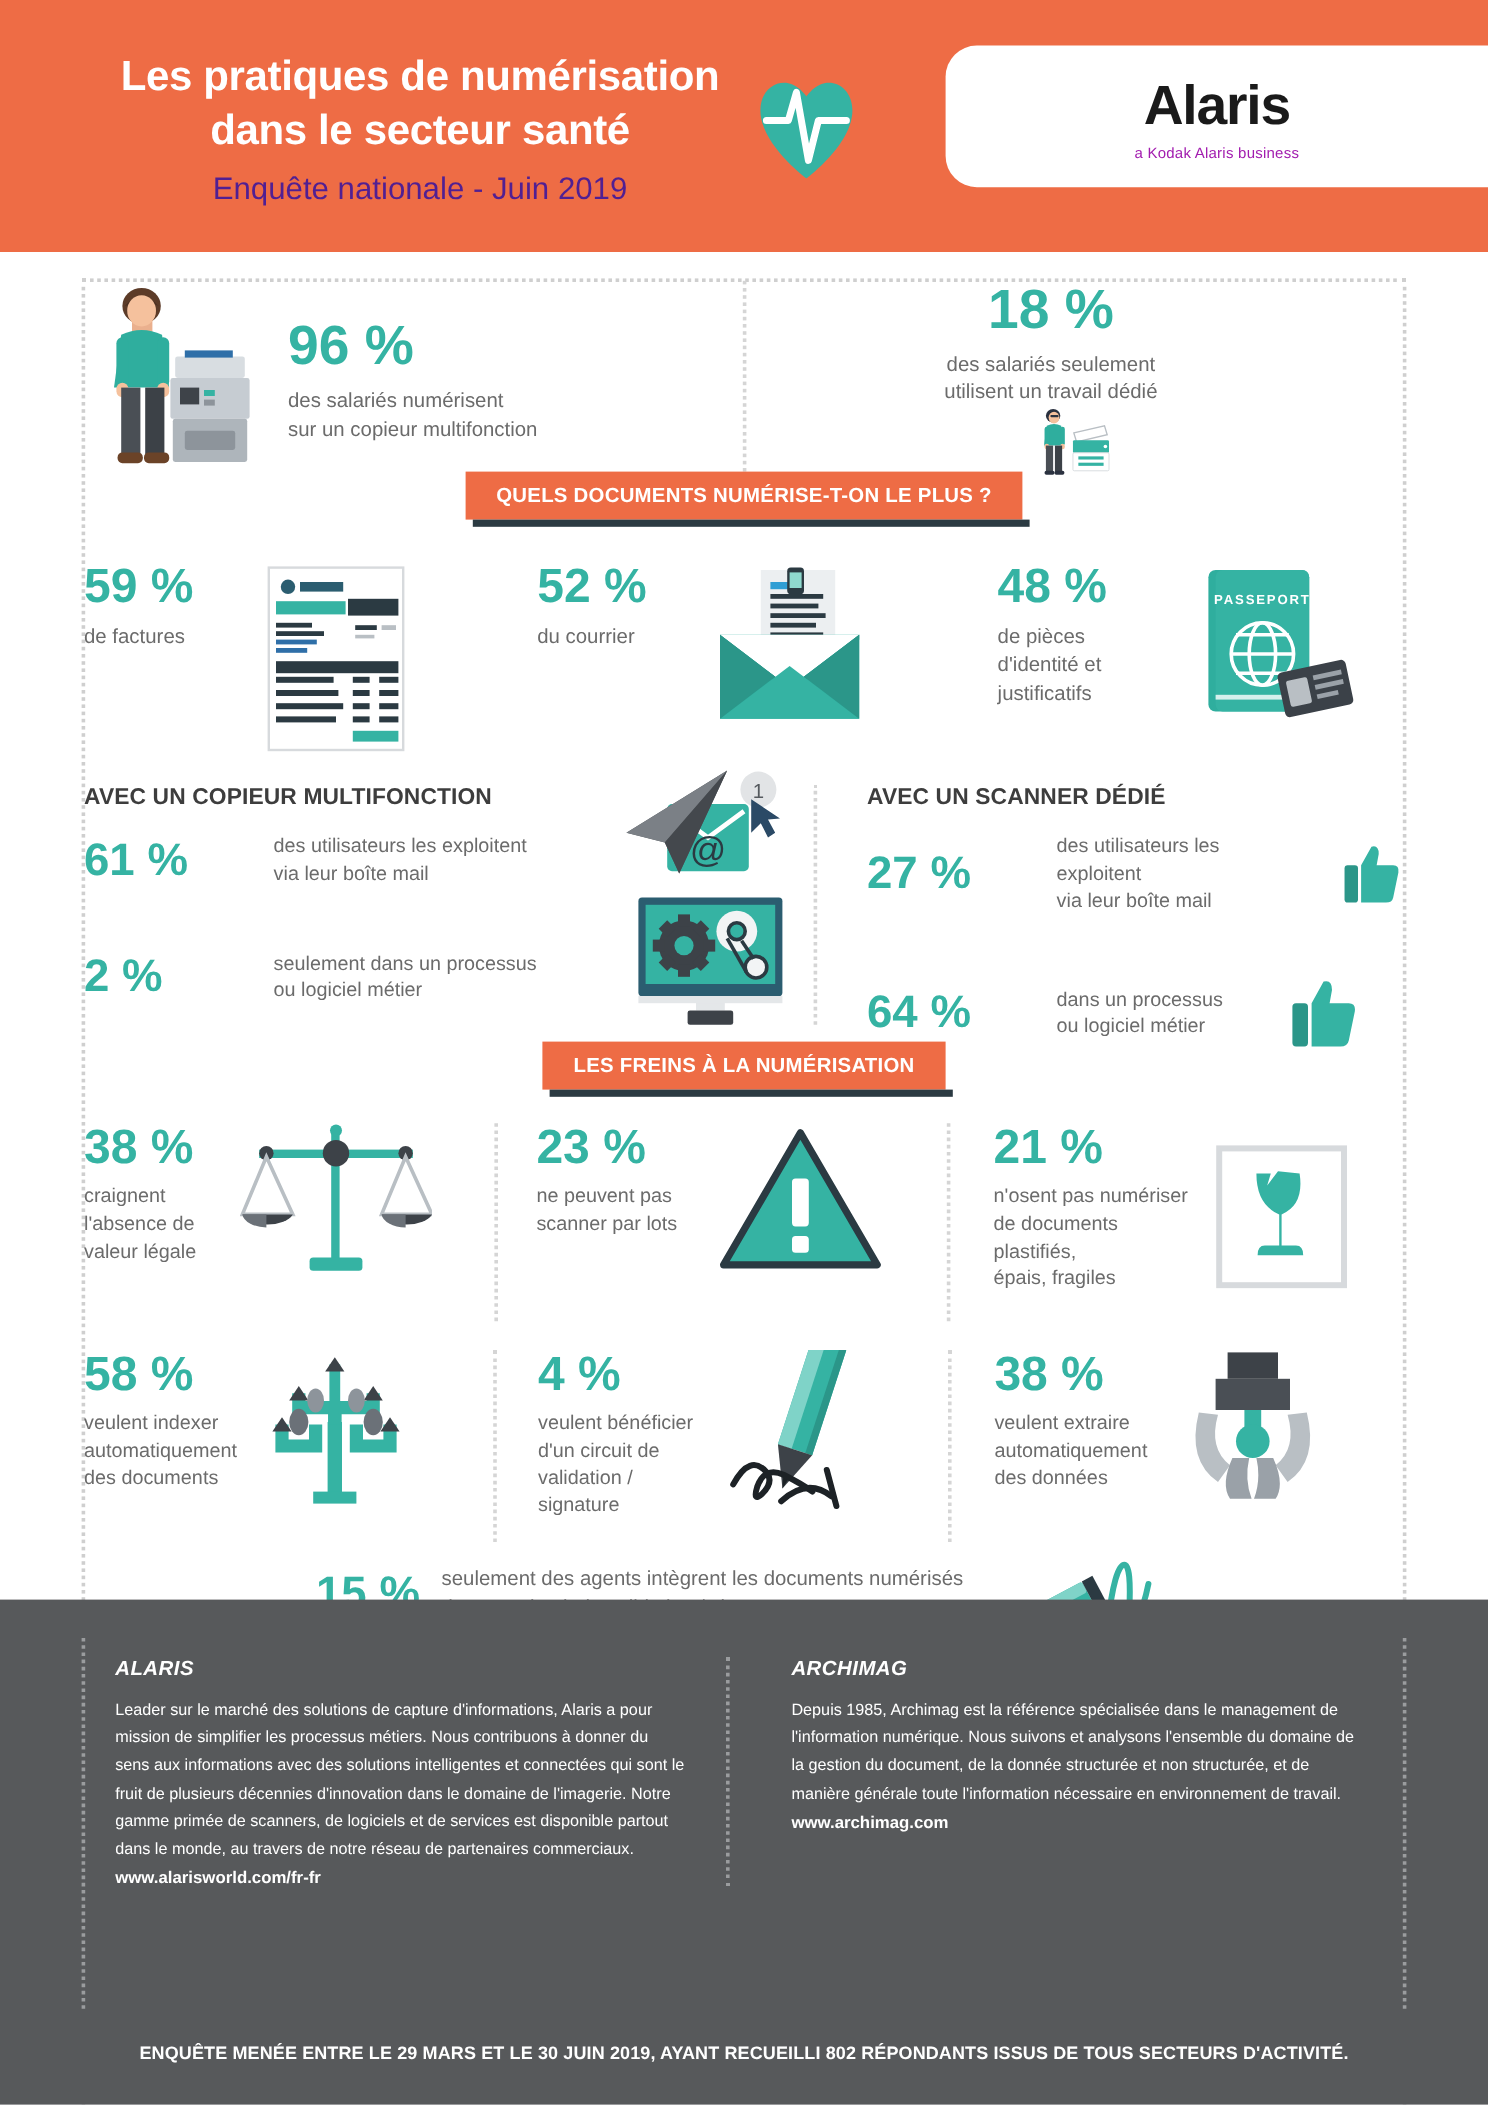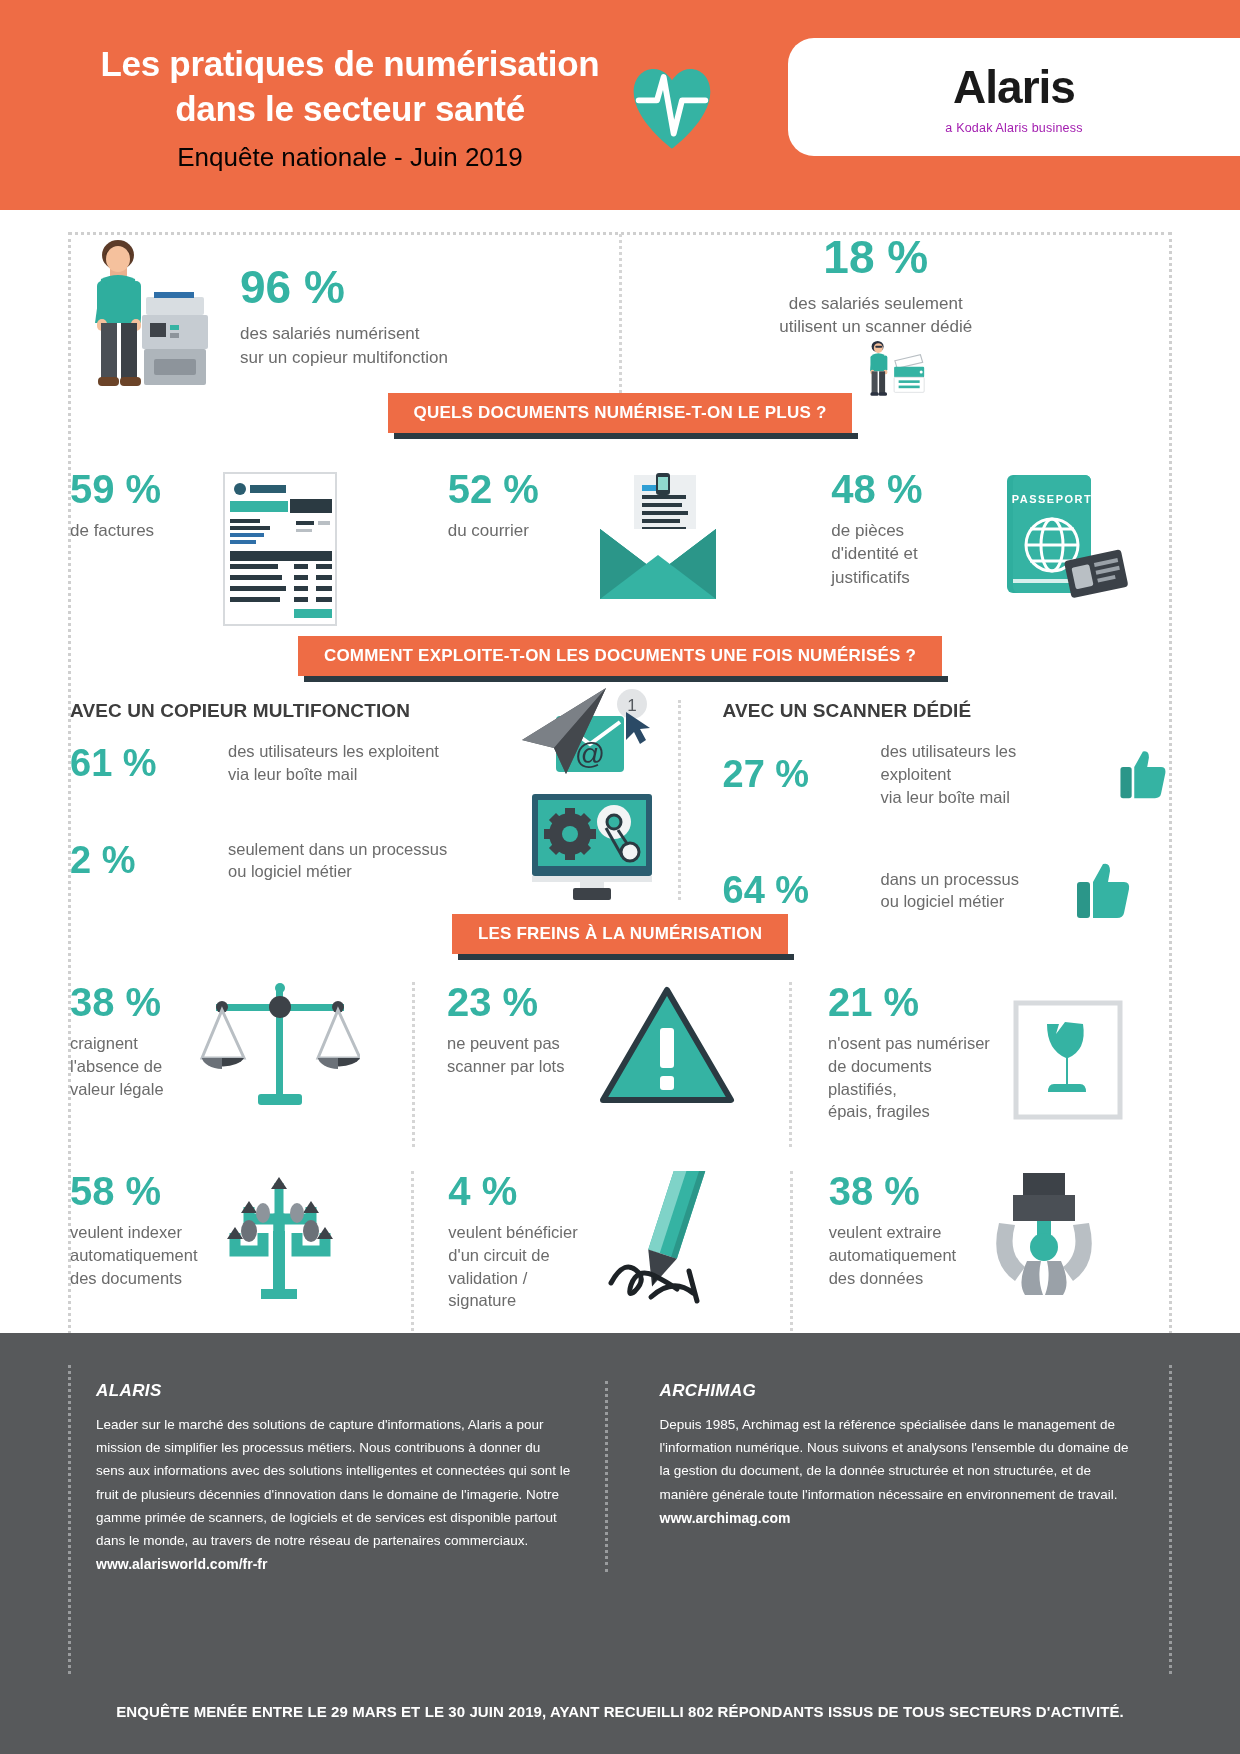--- a/index.html
+++ b/index.html
@@ -20,21 +20,21 @@
   }
   .header-title {
     position: absolute; left: 60px; top: 42px; width: 580px;
     text-align: center;
   }
   .header-title .l1, .header-title .l2 {
     color: #fff; font-weight: bold; font-size: 35px; line-height: 1.28;
     letter-spacing: -0.3px;
   }
   .header-sub {
-    color: #000000; font-size: 26px; margin-top: 10px; font-weight: 300;
+    color: #4c1d95; font-size: 26px; margin-top: 10px; font-weight: 300;
     opacity: .97;
   }
   .heart-icon {
     position: absolute; left: 630px; top: 62px; width: 84px; height: 90px;
   }
   .logo-card {
     position: absolute; right: 0; top: 38px;
     width: 452px; height: 118px;
     background: #fff; border-radius: 26px 0 0 26px;
     display: flex; flex-direction: column; align-items: center; justify-content: center;
@@ -188,21 +188,21 @@
       </div>
     </div>
 
     <div class="vdots"></div>
 
     <div class="half" style="justify-content:flex-end;flex-direction:column;">
       <div style="text-align:center;margin-right:40px;">
         <div class="pct">18 %</div>
         <div class="desc">
           <div>des salariés seulement</div>
-          <div>utilisent un scanner dédié</div>
+          <div>utilisent un travail dédié</div>
         </div>
       </div>
       <svg width="170" height="160" viewBox="0 0 170 160">
         <ellipse cx="36" cy="20" rx="16" ry="15" fill="#2b3240"></ellipse>
         <path d="M21 20 q14 -18 30 -2 q-8 -6 -17 -4 q-9 2 -13 6Z" fill="#222836"></path>
         <ellipse cx="38" cy="24" rx="12" ry="13" fill="#f5c19d"></ellipse>
         <rect x="30" y="18" width="18" height="5" rx="2" fill="#2b3240"></rect>
         <path d="M22 42 q16 -8 32 0 l5 44 h-43Z" fill="#2fae9e"></path>
         <rect x="17" y="44" width="10" height="42" rx="5" fill="#2fae9e"></rect>
         <rect x="52" y="44" width="10" height="42" rx="5" fill="#2fae9e"></rect>
@@ -314,23 +314,20 @@
           <rect x="76" y="86" width="58" height="38" rx="4" fill="#3b4148"></rect>
           <rect x="82" y="94" width="18" height="22" rx="2" fill="#b9bfc4"></rect>
           <rect x="105" y="94" width="24" height="4" fill="#9aa1a8"></rect>
           <rect x="105" y="102" width="24" height="4" fill="#9aa1a8"></rect>
           <rect x="105" y="110" width="18" height="4" fill="#9aa1a8"></rect>
         </g>
       </svg>
     </div>
   </div>
 
-  <div class="banner-row" style="margin-top:6px;">
-    <span class="banner">COMMENT EXPLOITE-T-ON LES DOCUMENTS UNE FOIS NUMÉRISÉS ?</span>
-  </div>
 
   <div class="sec3" style="margin-top:24px;">
 
     <div class="col">
       <div class="colhead">AVEC UN COPIEUR MULTIFONCTION</div>
       <div class="row">
         <div class="pct">61 %</div>
         <div class="desc">
           <div>des utilisateurs les exploitent</div>
           <div>via leur boîte mail</div>

